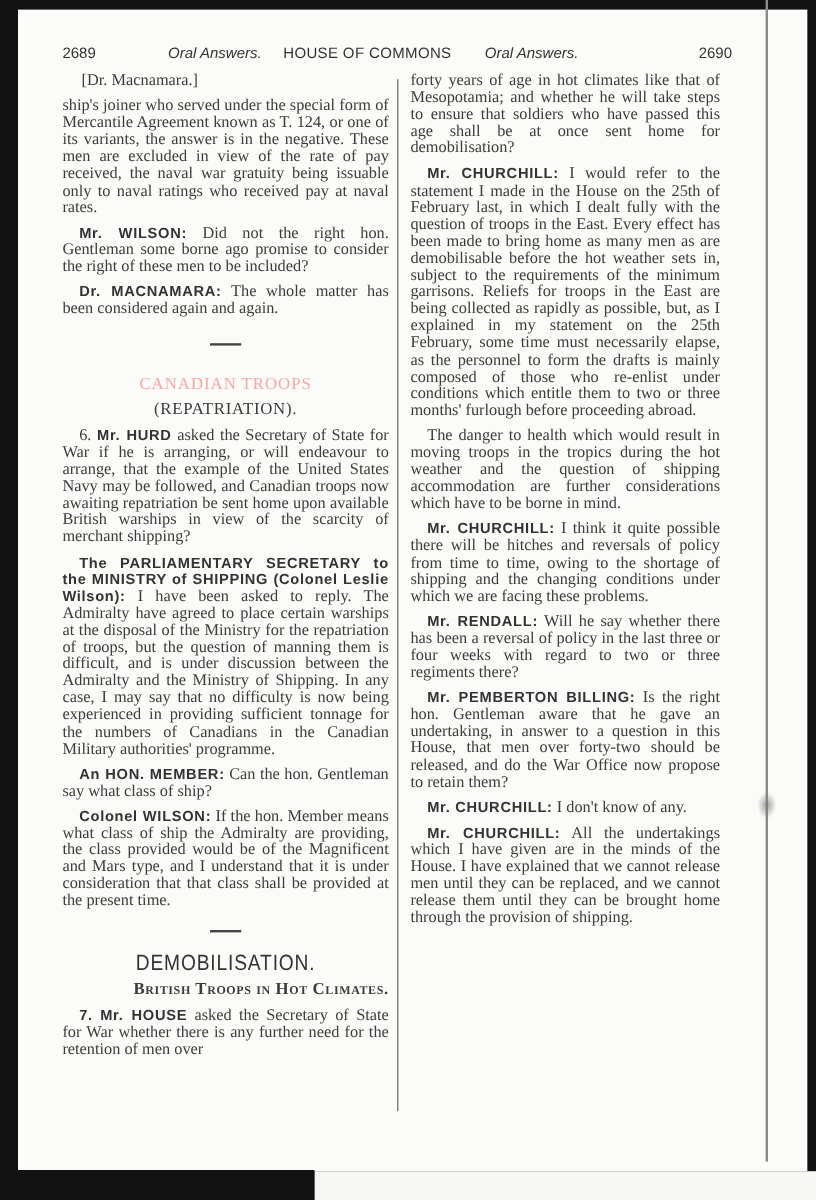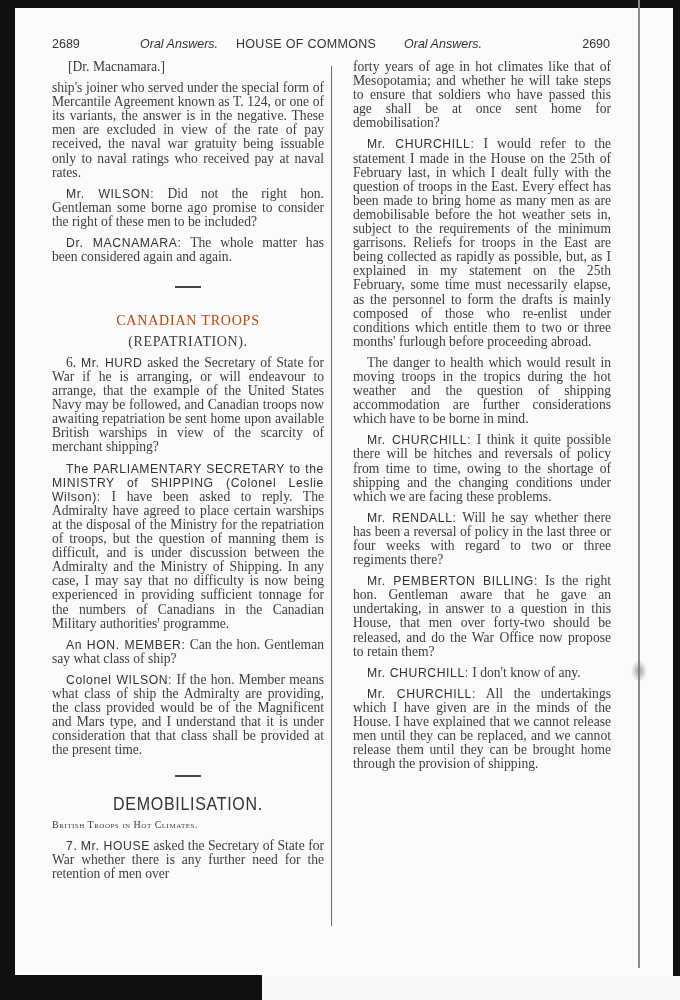--- a/index.html
+++ b/index.html
@@ -33,31 +33,31 @@
   .rh-left-sec { left: 88px; font-style: italic; }
   .rh-house { left: 184px; letter-spacing: 0.3px; }
   .rh-right-sec { left: 352px; font-style: italic; }
   .rh-right-num { right: 0; }
 
   .col {
     position: absolute; top: 60px; font-family: "Liberation Serif", serif;
     font-size: 13.6px; line-height: 14.1px; color: #3c3c3c; text-align: justify;
   }
   .col-left { left: 52px; width: 272px; }
-  .col-right { left: 353px; width: 258px; }
+  .col-right { left: 342px; width: 258px; }
   .divider { position: absolute; left: 331px; top: 66px; width: 1.2px; height: 860px; background: #666; }
 
   .col p { margin: 0 0 7px 0; }
   .indent { text-indent: 14px; }
-  .speaker { font-family: "Liberation Sans", "DejaVu Sans", sans-serif; font-weight: normal; font-size: 12.2px; letter-spacing: 0.6px; color: #333; }
+  .speaker { font-family: "Liberation Sans", "DejaVu Sans", sans-serif; font-weight: bold; font-size: 12.2px; letter-spacing: 0.6px; color: #333; }
   .rule { width: 26px; height: 1.5px; background: #444; margin: 22px auto 26px auto; }
-  .heading { text-align: center; font-size: 14px; letter-spacing: 0.8px; margin: 0 0 2px 0; color: #c2410c; }
+  .heading { text-align: center; font-size: 14px; letter-spacing: 0.8px; margin: 0 0 2px 0; color: #fca5a5; }
   .subheading { text-align: center; font-size: 14px; letter-spacing: 0.6px; margin: 0 0 6px 0; font-family: Liberation Serif, serif; }
   .big-heading { text-align: center; font-family: "Liberation Sans", "DejaVu Sans", sans-serif; font-size: 16px; letter-spacing: 0.7px; margin: 4px 0 6px 0; color: #333; transform: scaleY(1.15); }
-  .smallcaps { text-align: left; font-variant: small-caps; font-size: 10px; letter-spacing: 0.5px; margin: 0 0 6px 0; }
+  .smallcaps { text-align: right; font-variant: small-caps; font-size: 14px; letter-spacing: 0.5px; margin: 0 0 6px 0; font-weight: bold; }
   .attr-line { margin: 0; text-indent: 16px; }
 </style>
 </head>
 <body>
 
 <div class="page"></div>
 <div class="fold-line"></div>
 <div class="fold-smudge"></div>
 <div class="right-edge"></div>
 <div class="bottom-right"></div>

